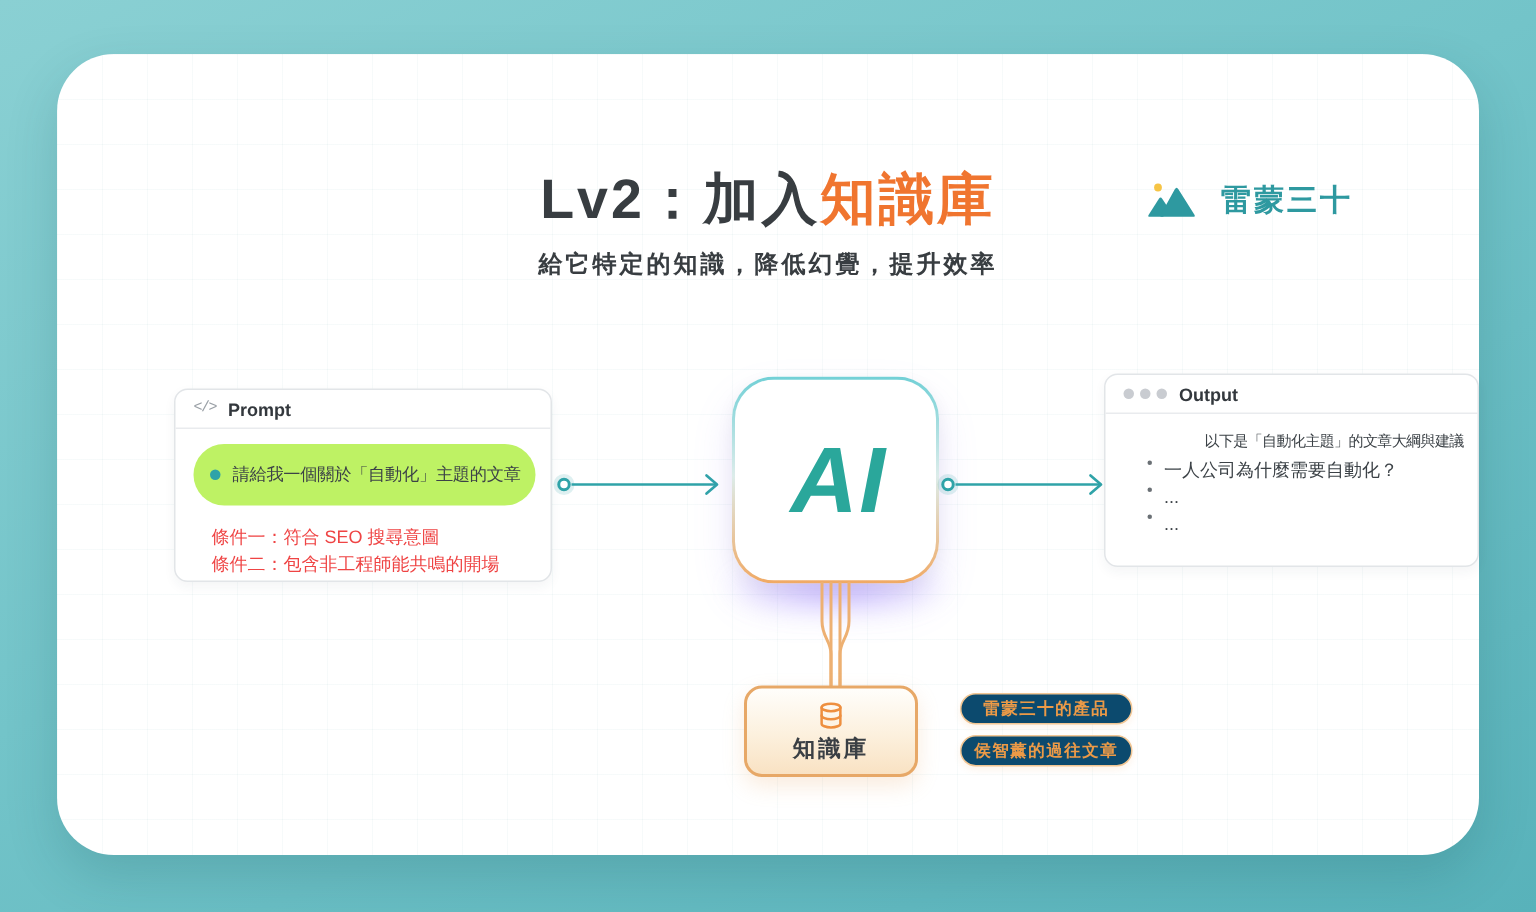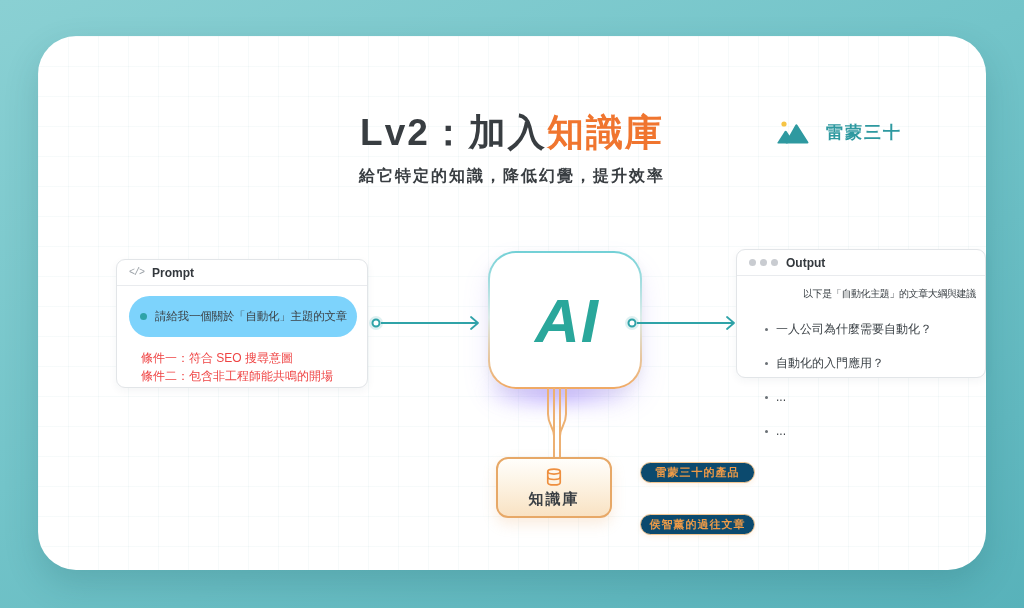--- a/index.html
+++ b/index.html
@@ -32,21 +32,21 @@
   }
   .headline h1 .hl { color:#f0752f; }
   .headline h2 {
     margin-top:8px; font-size:16px; font-weight:800; letter-spacing:2px; color:#383d41;
   }
 
   
   .brand {
     position:absolute; top:84px; right:84px;
     display:flex; align-items:center; gap:16px;
-    color:#2e99a0; font-size:17px; font-weight:800; letter-spacing:2px;
+    color:#2e99a0; font-size:20px; font-weight:800; letter-spacing:2px;
   }
 
   
   .mini-card {
     position:absolute; background:#fff; border:1px solid #e2e5e8;
     border-radius:9px; box-shadow:0 3px 8px rgba(40,60,70,.05);
   }
   .mini-head {
     height:26px; display:flex; align-items:center; gap:8px;
     padding:0 12px; border-bottom:1px solid #e9ebee;
@@ -54,41 +54,41 @@
   }
   .code-glyph {
     font-family:"Liberation Mono","DejaVu Sans Mono",monospace;
     font-size:10px; color:#9aa0a6; letter-spacing:-1px; font-weight:400;
   }
   .dots { display:flex; gap:4px; }
   .dots i { width:7px; height:7px; border-radius:50%; background:#c9ccd1; }
 
   .prompt-card { left:78px; top:223px; width:252px; height:129px; }
   .bubble {
-    margin:10px 10px 0 12px; background:#7dd3fc; border-radius:22px;
+    margin:10px 10px 0 12px; background:#bef264; border-radius:22px;
     padding:13px 11px; display:flex; align-items:center; gap:8px;
     font-size:11.5px; color:#3c4247; white-space:nowrap; letter-spacing:-0.2px;text-align:center;
   }
   .bubble .dot { width:7px; height:7px; border-radius:50%; background:#2fa3a8; flex:none; }
   .conds { margin:12px 0 0 24px; font-size:12px; color:#ef4444; line-height:18px; }
 
   .output-card { left:698px; top:213px; width:250px; height:129px; }
   .out-body { padding:11px 12px 0 18px; font-size:12px; color:#3c4247; }
   .out-intro { white-space:nowrap; letter-spacing:-0.4px; font-size:10px;margin-left:48px; }
-  .out-li { display:flex; align-items:center; gap:8px; margin:22px 0 0 10px; line-height:12px; }
+  .out-li { display:flex; align-items:flex-start; gap:8px; margin:6px 0 0 10px; line-height:12px; }
   .out-li .bdot { width:3px; height:3px; border-radius:50%; background:#6a7075; flex:none; }
 
   
   .ai-glow {
     position:absolute; left:442px; top:336px; width:156px; height:40px;
     background:radial-gradient(ellipse at center, rgba(164,138,255,.55) 0%, rgba(164,138,255,0) 70%);
     filter:blur(7px);
   }
   .ai-box {
-    position:absolute; left:450px; top:215px; width:154px; height:138px;
+    position:absolute; left:450px; top:215px; width:138px; height:138px;
     border-radius:28px; border:2px solid transparent;
     background:
       linear-gradient(#ffffff,#ffffff) padding-box,
       linear-gradient(180deg,#72d0d6 0%,#dcecea 48%,#f0a964 100%) border-box;
     box-shadow:0 14px 26px rgba(150,130,250,.18), 0 4px 12px rgba(0,0,0,.05);
     display:flex; align-items:center; justify-content:center;
   }
   .ai-box span {
     font-size:62px; font-weight:800; font-style:italic; color:#2aa79b;
     letter-spacing:1px; transform:translateX(2px);
@@ -111,21 +111,21 @@
   .kb-box .kb-label { font-size:15px; font-weight:700; color:#3a3f44; letter-spacing:2px; }
 
   .pill {
     position:absolute; left:602px; width:115px; height:21px;
     border:1.5px solid #f2c693; border-radius:11px; background:#0c4a6e;
     color:#ec9a47; font-size:11px; font-weight:700; letter-spacing:1px;
     display:flex; align-items:center; justify-content:center;
     box-shadow:0 2px 5px rgba(236,154,71,.12);
   }
   .pill1 { top:426px; }
-  .pill2 { top:478px; }
+  .pill2 { top:454px; }
 </style>
 </head>
 <body>
 
 <div class="bg">
   <div class="slide">
 
     <div class="headline">
       <h1><span>Lv2：加入</span><span class="hl">知識庫</span></h1>
       <h2>給它特定的知識，降低幻覺，提升效率</h2>
@@ -181,24 +181,20 @@
             <i></i>
             <i></i>
           </span>
         <span>Output</span>
       </div>
       <div class="out-body">
         <div class="out-intro">以下是「自動化主題」的文章大綱與建議</div>
         <div class="out-li">
             <span class="bdot"></span>
             <span>一人公司為什麼需要自動化？</span>
-          </div>
-        <div class="out-li">
-            <span class="bdot"></span>
-            <span>自動化的入門應用？</span>
           </div>
         <div class="out-li">
             <span class="bdot"></span>
             <span>...</span>
           </div>
         <div class="out-li">
             <span class="bdot"></span>
             <span>...</span>
           </div>
       </div>

